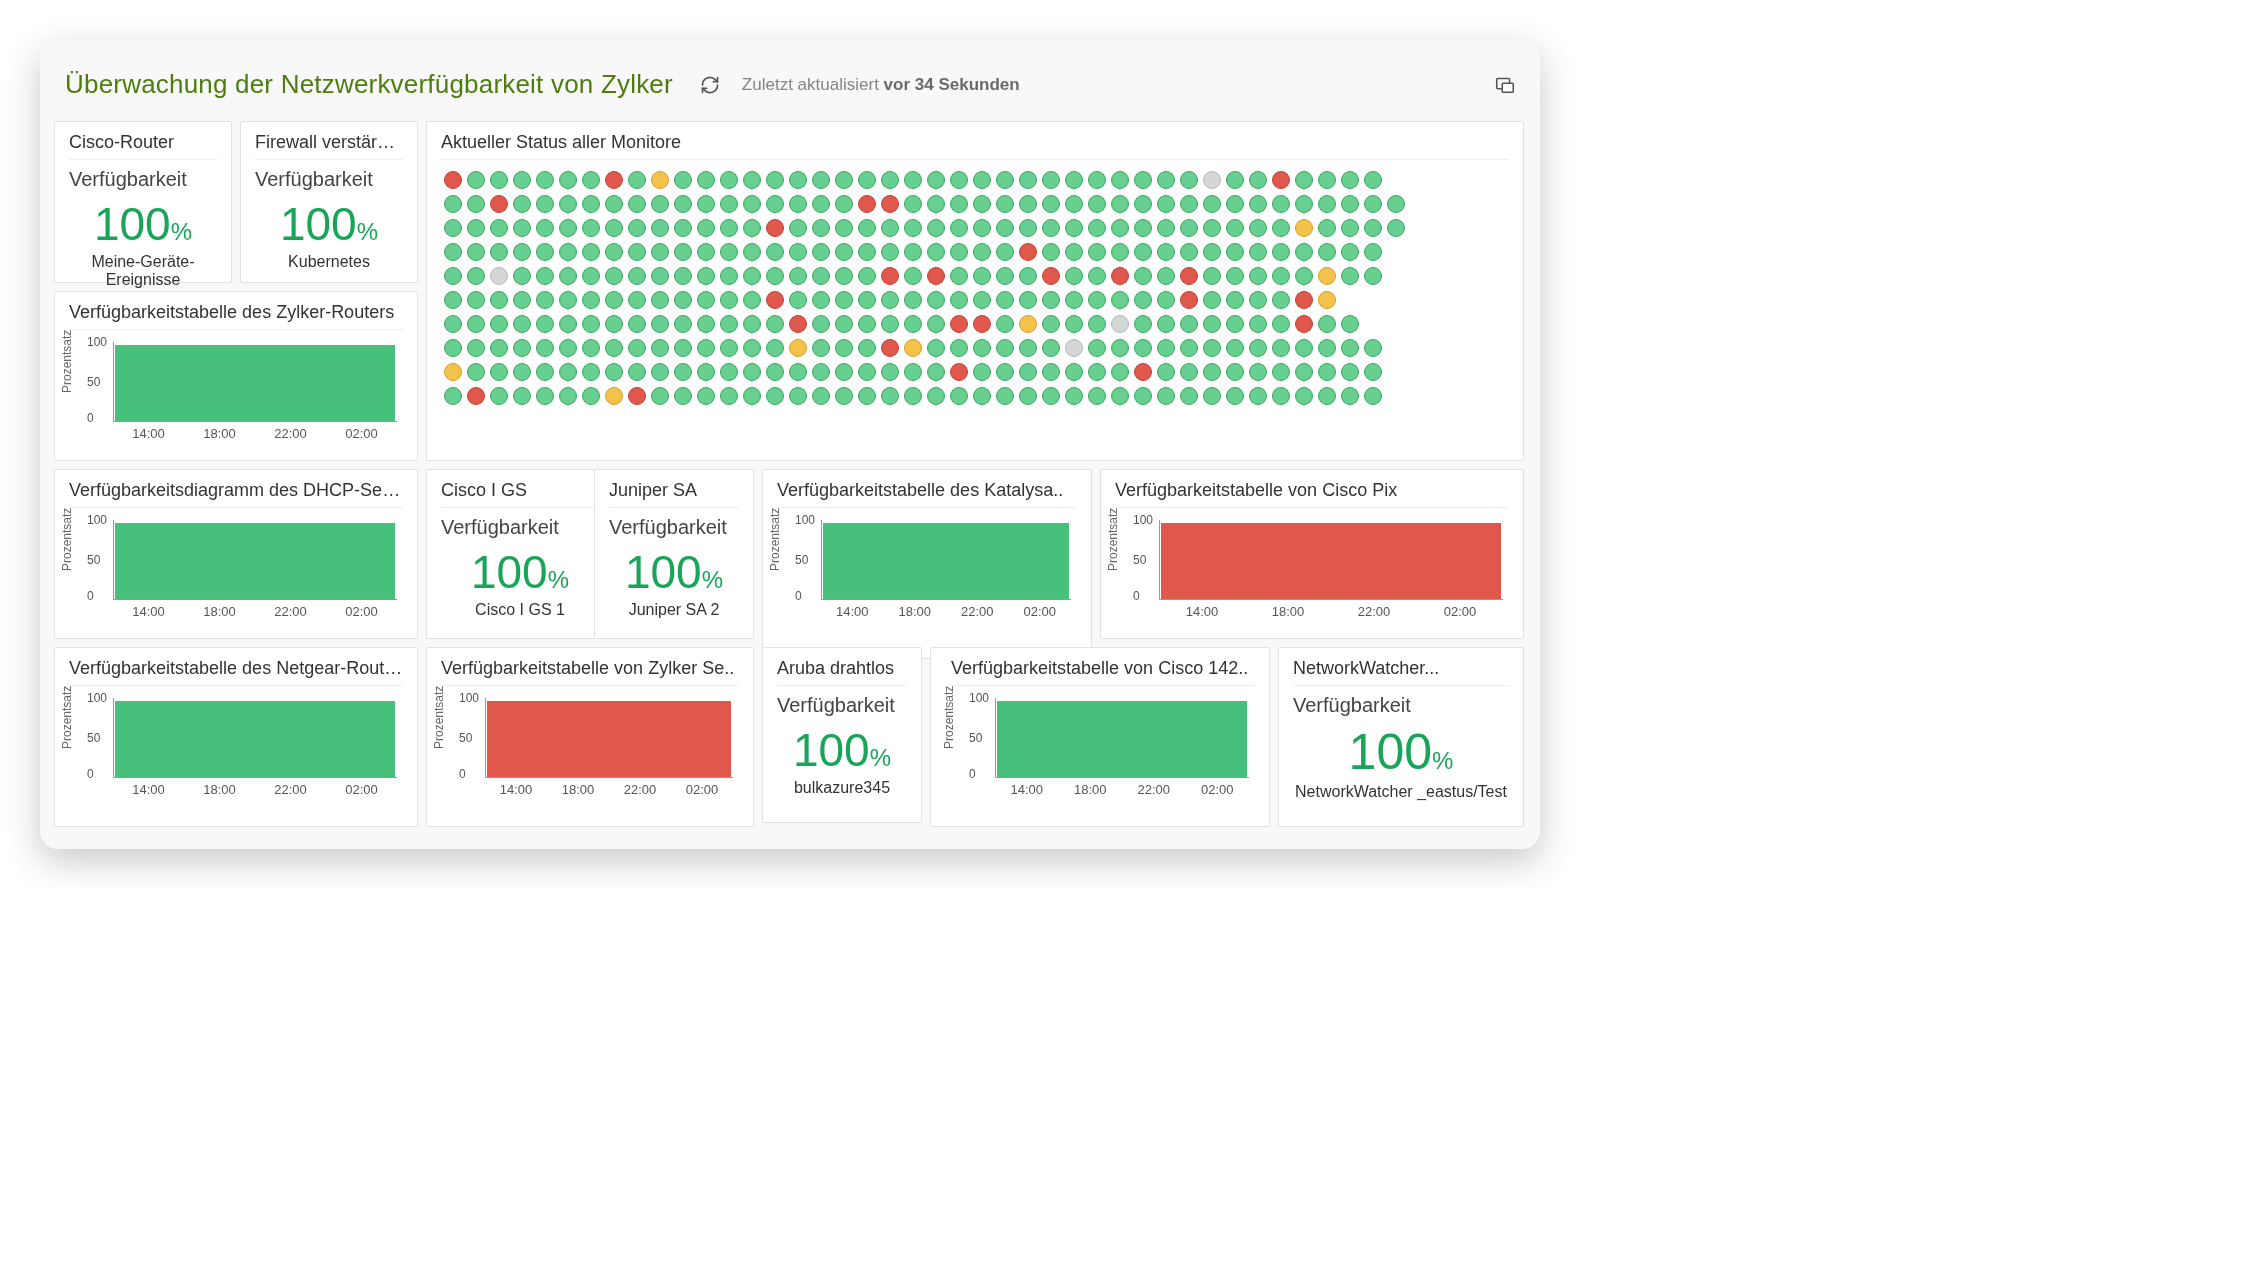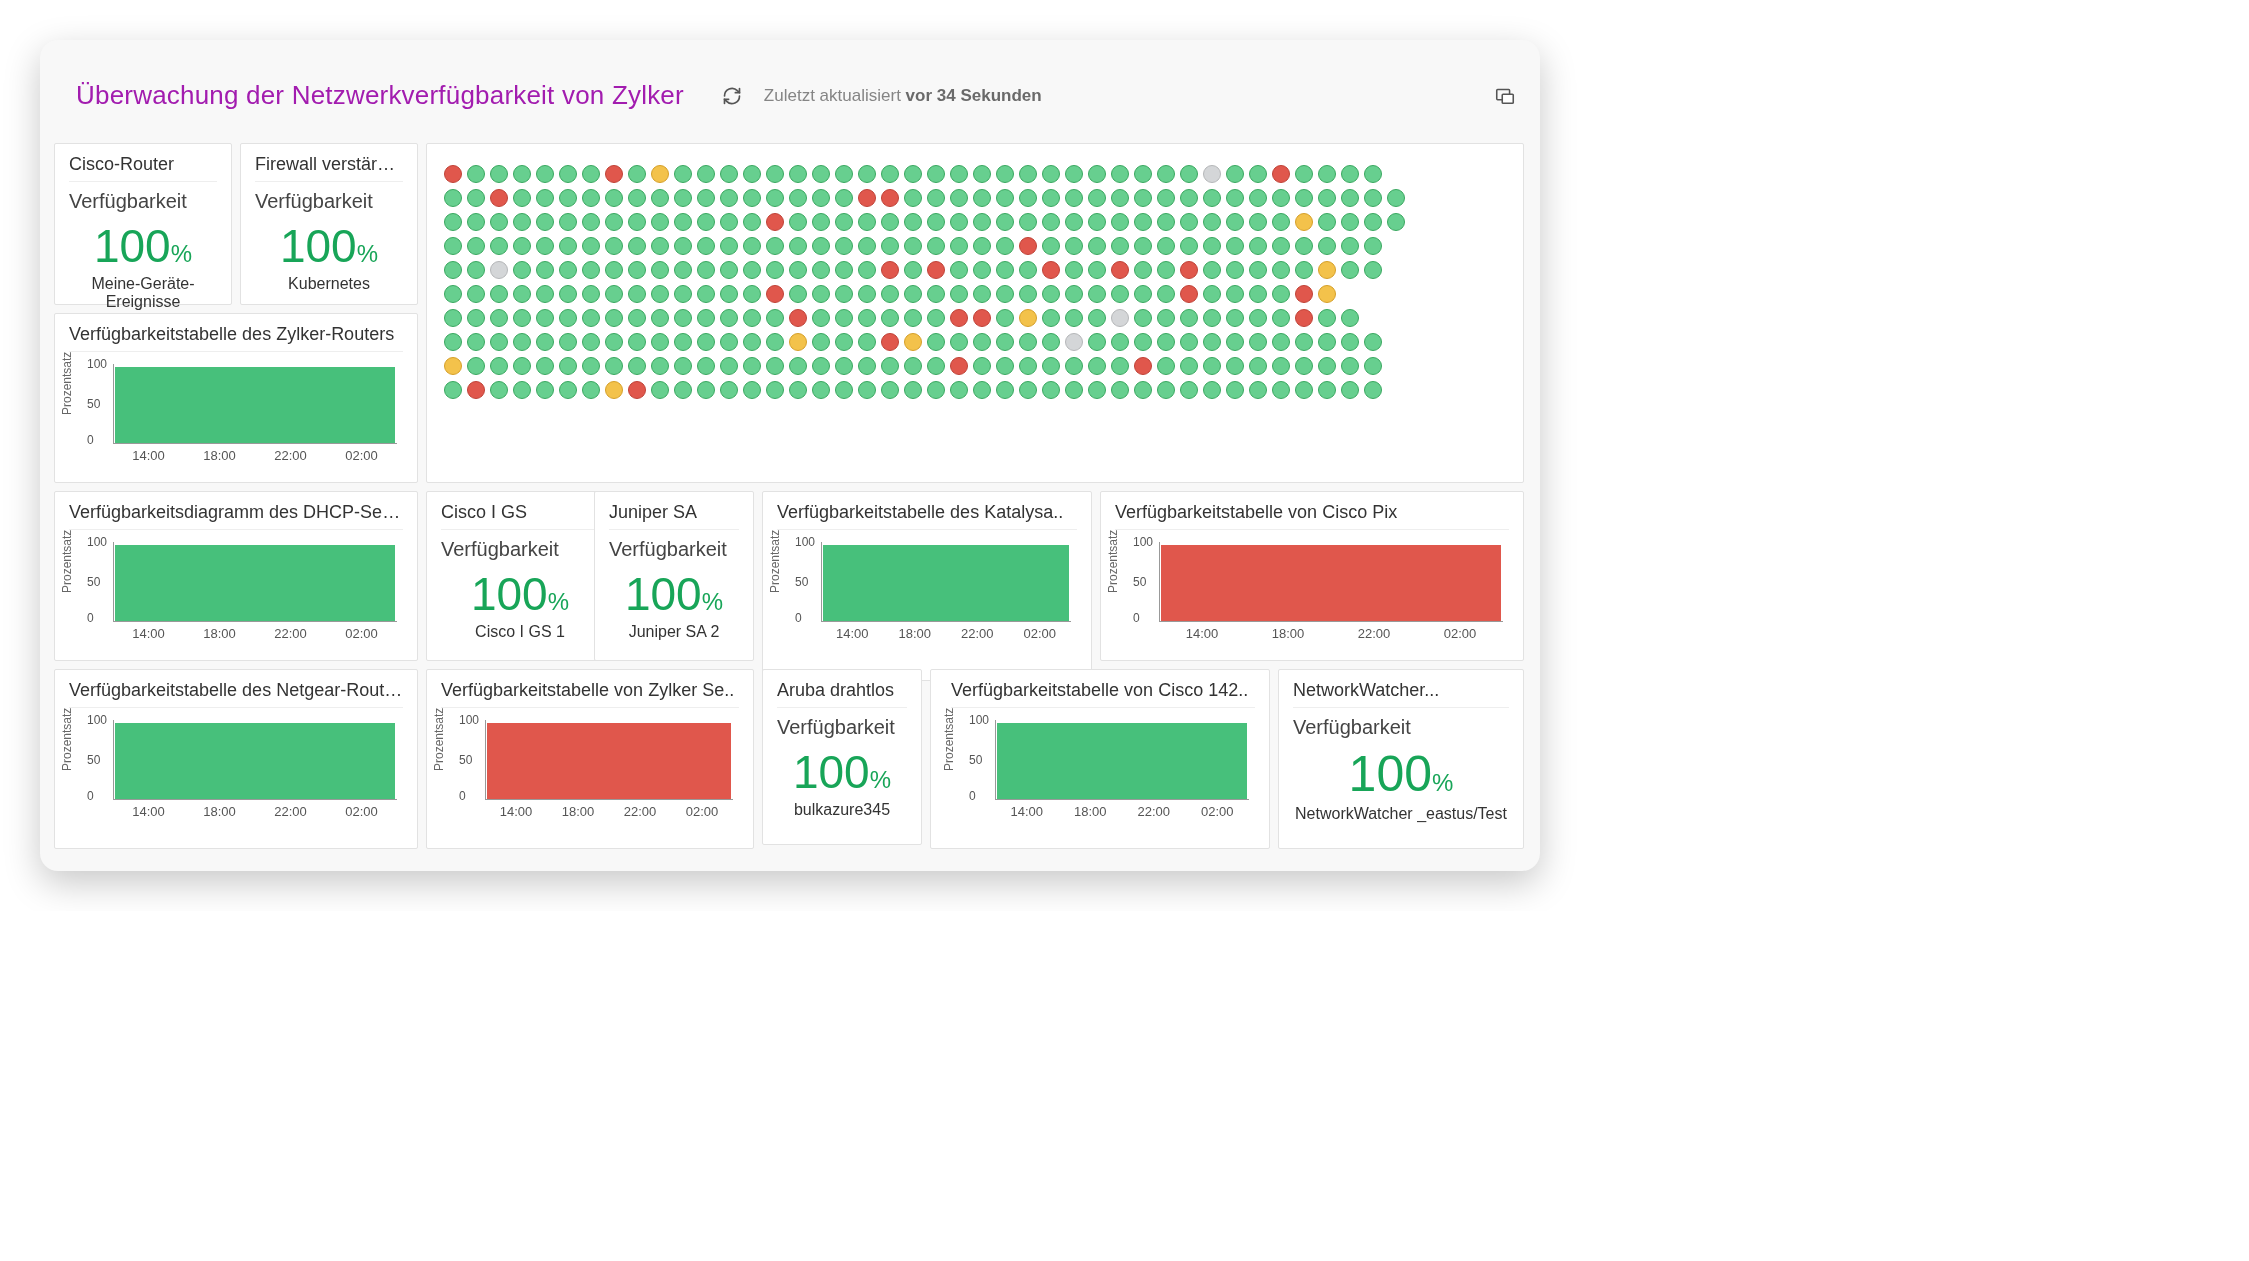--- a/index.html
+++ b/index.html
@@ -29,24 +29,24 @@
     box-shadow:0 12px 36px rgba(0,0,0,.22);
     padding:14px 14px 18px 14px;
   }
   .header{
     display:flex;
     align-items:center;
     padding:10px 10px 16px 6px;
     gap:22px;
   }
   .header h1{
-    margin:16px;
+    margin:5px;
     font-size:26px;
     font-weight:500;
-    color:#a21caf;
+    color:#4d7c0f;
     letter-spacing:.2px;
   }
   .refresh{
     width:20px;height:20px;display:inline-block;
   }
   .updated{color:var(--muted);font-size:17px;}
   .updated b{color:#6a6a6a;font-weight:600;}
   .spacer{flex:1;}
   .popout{width:22px;height:22px;}
 
@@ -171,20 +171,21 @@
     </div>
 
     <div class="panel" style="left:186px;top:0;width:178px;height:162px;">
       <div class="panel-title">Firewall verstärken</div>
       <div class="kpi-label">Verfügbarkeit</div>
       <div class="kpi-val"><span>100</span><small>%</small></div>
       <div class="kpi-sub">Kubernetes</div>
     </div>
 
     <div class="panel" style="left:372px;top:0;width:1098px;height:340px;">
+      <div class="panel-title">Aktueller Status aller Monitore</div>
       <div class="dotgrid" id="dotgrid">
           <div><span class="dot r"></span><span class="dot g"></span><span class="dot g"></span><span class="dot g"></span><span class="dot g"></span><span class="dot g"></span><span class="dot g"></span><span class="dot r"></span><span class="dot g"></span><span class="dot o"></span><span class="dot g"></span><span class="dot g"></span><span class="dot g"></span><span class="dot g"></span><span class="dot g"></span><span class="dot g"></span><span class="dot g"></span><span class="dot g"></span><span class="dot g"></span><span class="dot g"></span><span class="dot g"></span><span class="dot g"></span><span class="dot g"></span><span class="dot g"></span><span class="dot g"></span><span class="dot g"></span><span class="dot g"></span><span class="dot g"></span><span class="dot g"></span><span class="dot g"></span><span class="dot g"></span><span class="dot g"></span><span class="dot g"></span><span class="dot x"></span><span class="dot g"></span><span class="dot g"></span><span class="dot r"></span><span class="dot g"></span><span class="dot g"></span><span class="dot g"></span><span class="dot g"></span></div>
           <div><span class="dot g"></span><span class="dot g"></span><span class="dot r"></span><span class="dot g"></span><span class="dot g"></span><span class="dot g"></span><span class="dot g"></span><span class="dot g"></span><span class="dot g"></span><span class="dot g"></span><span class="dot g"></span><span class="dot g"></span><span class="dot g"></span><span class="dot g"></span><span class="dot g"></span><span class="dot g"></span><span class="dot g"></span><span class="dot g"></span><span class="dot r"></span><span class="dot r"></span><span class="dot g"></span><span class="dot g"></span><span class="dot g"></span><span class="dot g"></span><span class="dot g"></span><span class="dot g"></span><span class="dot g"></span><span class="dot g"></span><span class="dot g"></span><span class="dot g"></span><span class="dot g"></span><span class="dot g"></span><span class="dot g"></span><span class="dot g"></span><span class="dot g"></span><span class="dot g"></span><span class="dot g"></span><span class="dot g"></span><span class="dot g"></span><span class="dot g"></span><span class="dot g"></span><span class="dot g"></span></div>
           <div><span class="dot g"></span><span class="dot g"></span><span class="dot g"></span><span class="dot g"></span><span class="dot g"></span><span class="dot g"></span><span class="dot g"></span><span class="dot g"></span><span class="dot g"></span><span class="dot g"></span><span class="dot g"></span><span class="dot g"></span><span class="dot g"></span><span class="dot g"></span><span class="dot r"></span><span class="dot g"></span><span class="dot g"></span><span class="dot g"></span><span class="dot g"></span><span class="dot g"></span><span class="dot g"></span><span class="dot g"></span><span class="dot g"></span><span class="dot g"></span><span class="dot g"></span><span class="dot g"></span><span class="dot g"></span><span class="dot g"></span><span class="dot g"></span><span class="dot g"></span><span class="dot g"></span><span class="dot g"></span><span class="dot g"></span><span class="dot g"></span><span class="dot g"></span><span class="dot g"></span><span class="dot g"></span><span class="dot o"></span><span class="dot g"></span><span class="dot g"></span><span class="dot g"></span><span class="dot g"></span></div>
           <div><span class="dot g"></span><span class="dot g"></span><span class="dot g"></span><span class="dot g"></span><span class="dot g"></span><span class="dot g"></span><span class="dot g"></span><span class="dot g"></span><span class="dot g"></span><span class="dot g"></span><span class="dot g"></span><span class="dot g"></span><span class="dot g"></span><span class="dot g"></span><span class="dot g"></span><span class="dot g"></span><span class="dot g"></span><span class="dot g"></span><span class="dot g"></span><span class="dot g"></span><span class="dot g"></span><span class="dot g"></span><span class="dot g"></span><span class="dot g"></span><span class="dot g"></span><span class="dot r"></span><span class="dot g"></span><span class="dot g"></span><span class="dot g"></span><span class="dot g"></span><span class="dot g"></span><span class="dot g"></span><span class="dot g"></span><span class="dot g"></span><span class="dot g"></span><span class="dot g"></span><span class="dot g"></span><span class="dot g"></span><span class="dot g"></span><span class="dot g"></span><span class="dot g"></span></div>
           <div><span class="dot g"></span><span class="dot g"></span><span class="dot x"></span><span class="dot g"></span><span class="dot g"></span><span class="dot g"></span><span class="dot g"></span><span class="dot g"></span><span class="dot g"></span><span class="dot g"></span><span class="dot g"></span><span class="dot g"></span><span class="dot g"></span><span class="dot g"></span><span class="dot g"></span><span class="dot g"></span><span class="dot g"></span><span class="dot g"></span><span class="dot g"></span><span class="dot r"></span><span class="dot g"></span><span class="dot r"></span><span class="dot g"></span><span class="dot g"></span><span class="dot g"></span><span class="dot g"></span><span class="dot r"></span><span class="dot g"></span><span class="dot g"></span><span class="dot r"></span><span class="dot g"></span><span class="dot g"></span><span class="dot r"></span><span class="dot g"></span><span class="dot g"></span><span class="dot g"></span><span class="dot g"></span><span class="dot g"></span><span class="dot o"></span><span class="dot g"></span><span class="dot g"></span></div>
           <div><span class="dot g"></span><span class="dot g"></span><span class="dot g"></span><span class="dot g"></span><span class="dot g"></span><span class="dot g"></span><span class="dot g"></span><span class="dot g"></span><span class="dot g"></span><span class="dot g"></span><span class="dot g"></span><span class="dot g"></span><span class="dot g"></span><span class="dot g"></span><span class="dot r"></span><span class="dot g"></span><span class="dot g"></span><span class="dot g"></span><span class="dot g"></span><span class="dot g"></span><span class="dot g"></span><span class="dot g"></span><span class="dot g"></span><span class="dot g"></span><span class="dot g"></span><span class="dot g"></span><span class="dot g"></span><span class="dot g"></span><span class="dot g"></span><span class="dot g"></span><span class="dot g"></span><span class="dot g"></span><span class="dot r"></span><span class="dot g"></span><span class="dot g"></span><span class="dot g"></span><span class="dot g"></span><span class="dot r"></span><span class="dot o"></span></div>
           <div><span class="dot g"></span><span class="dot g"></span><span class="dot g"></span><span class="dot g"></span><span class="dot g"></span><span class="dot g"></span><span class="dot g"></span><span class="dot g"></span><span class="dot g"></span><span class="dot g"></span><span class="dot g"></span><span class="dot g"></span><span class="dot g"></span><span class="dot g"></span><span class="dot g"></span><span class="dot r"></span><span class="dot g"></span><span class="dot g"></span><span class="dot g"></span><span class="dot g"></span><span class="dot g"></span><span class="dot g"></span><span class="dot r"></span><span class="dot r"></span><span class="dot g"></span><span class="dot o"></span><span class="dot g"></span><span class="dot g"></span><span class="dot g"></span><span class="dot x"></span><span class="dot g"></span><span class="dot g"></span><span class="dot g"></span><span class="dot g"></span><span class="dot g"></span><span class="dot g"></span><span class="dot g"></span><span class="dot r"></span><span class="dot g"></span><span class="dot g"></span></div>
           <div><span class="dot g"></span><span class="dot g"></span><span class="dot g"></span><span class="dot g"></span><span class="dot g"></span><span class="dot g"></span><span class="dot g"></span><span class="dot g"></span><span class="dot g"></span><span class="dot g"></span><span class="dot g"></span><span class="dot g"></span><span class="dot g"></span><span class="dot g"></span><span class="dot g"></span><span class="dot o"></span><span class="dot g"></span><span class="dot g"></span><span class="dot g"></span><span class="dot r"></span><span class="dot o"></span><span class="dot g"></span><span class="dot g"></span><span class="dot g"></span><span class="dot g"></span><span class="dot g"></span><span class="dot g"></span><span class="dot x"></span><span class="dot g"></span><span class="dot g"></span><span class="dot g"></span><span class="dot g"></span><span class="dot g"></span><span class="dot g"></span><span class="dot g"></span><span class="dot g"></span><span class="dot g"></span><span class="dot g"></span><span class="dot g"></span><span class="dot g"></span><span class="dot g"></span></div>
           <div><span class="dot o"></span><span class="dot g"></span><span class="dot g"></span><span class="dot g"></span><span class="dot g"></span><span class="dot g"></span><span class="dot g"></span><span class="dot g"></span><span class="dot g"></span><span class="dot g"></span><span class="dot g"></span><span class="dot g"></span><span class="dot g"></span><span class="dot g"></span><span class="dot g"></span><span class="dot g"></span><span class="dot g"></span><span class="dot g"></span><span class="dot g"></span><span class="dot g"></span><span class="dot g"></span><span class="dot g"></span><span class="dot r"></span><span class="dot g"></span><span class="dot g"></span><span class="dot g"></span><span class="dot g"></span><span class="dot g"></span><span class="dot g"></span><span class="dot g"></span><span class="dot r"></span><span class="dot g"></span><span class="dot g"></span><span class="dot g"></span><span class="dot g"></span><span class="dot g"></span><span class="dot g"></span><span class="dot g"></span><span class="dot g"></span><span class="dot g"></span><span class="dot g"></span></div>

